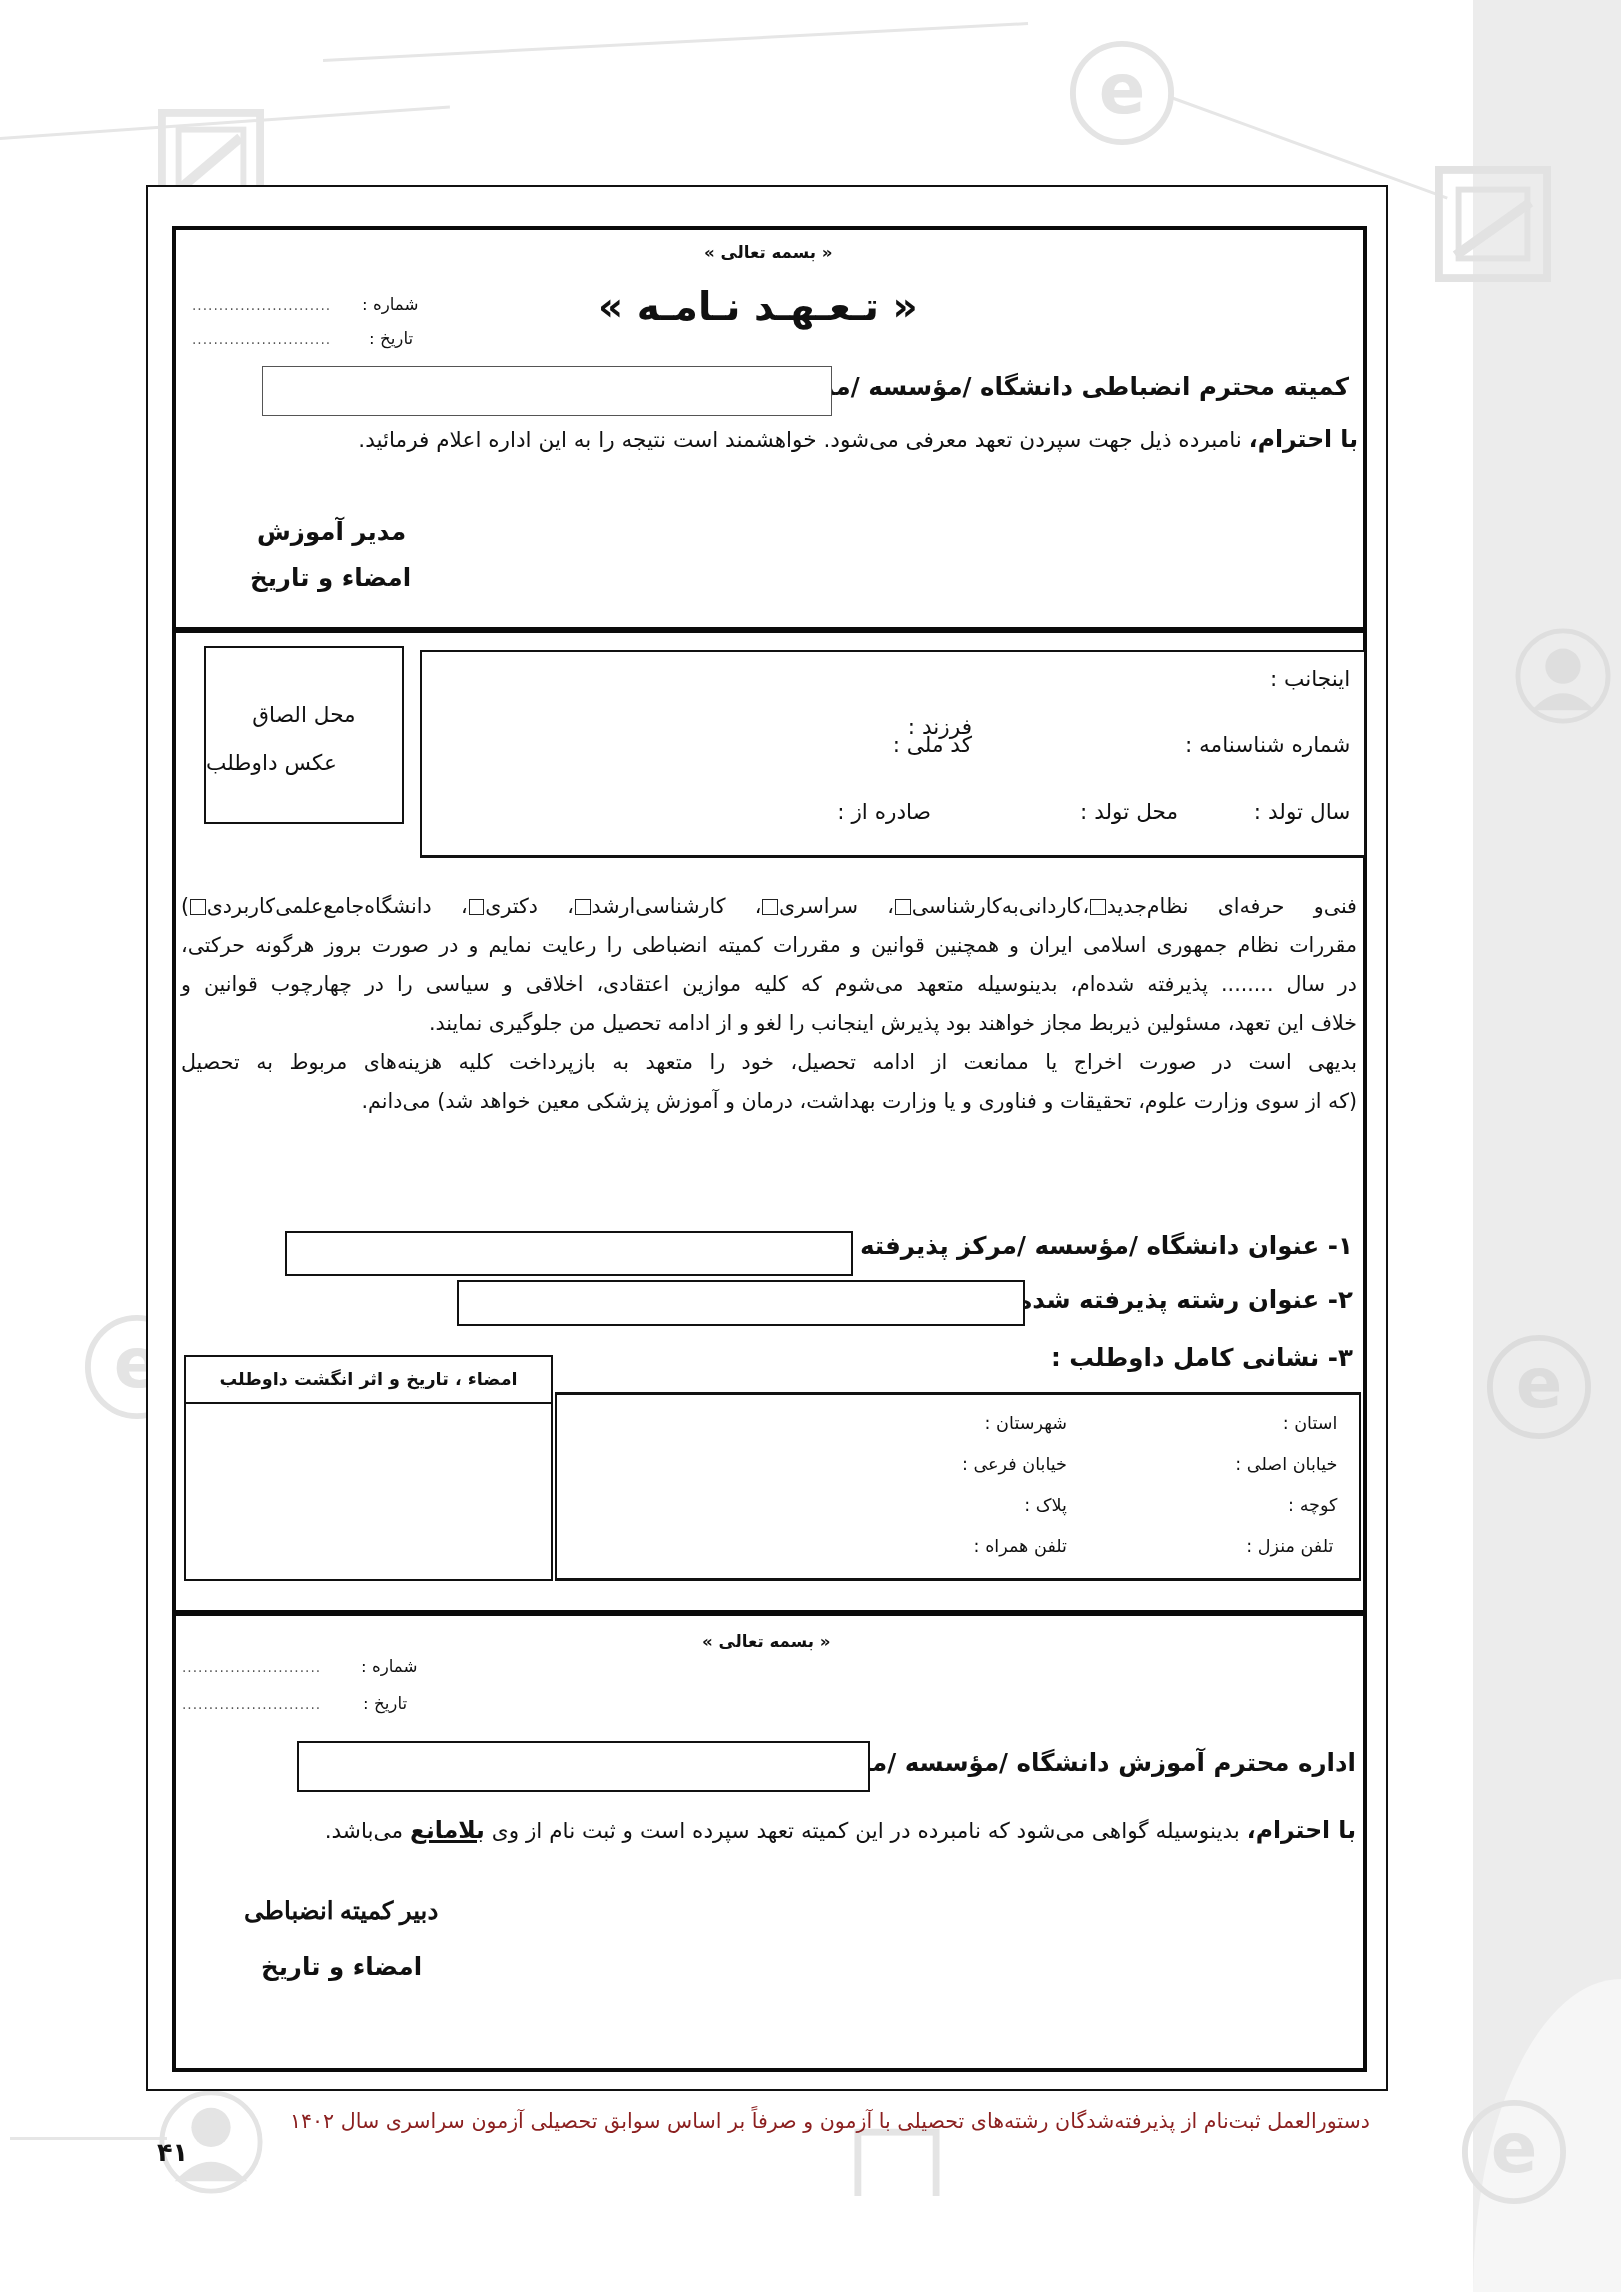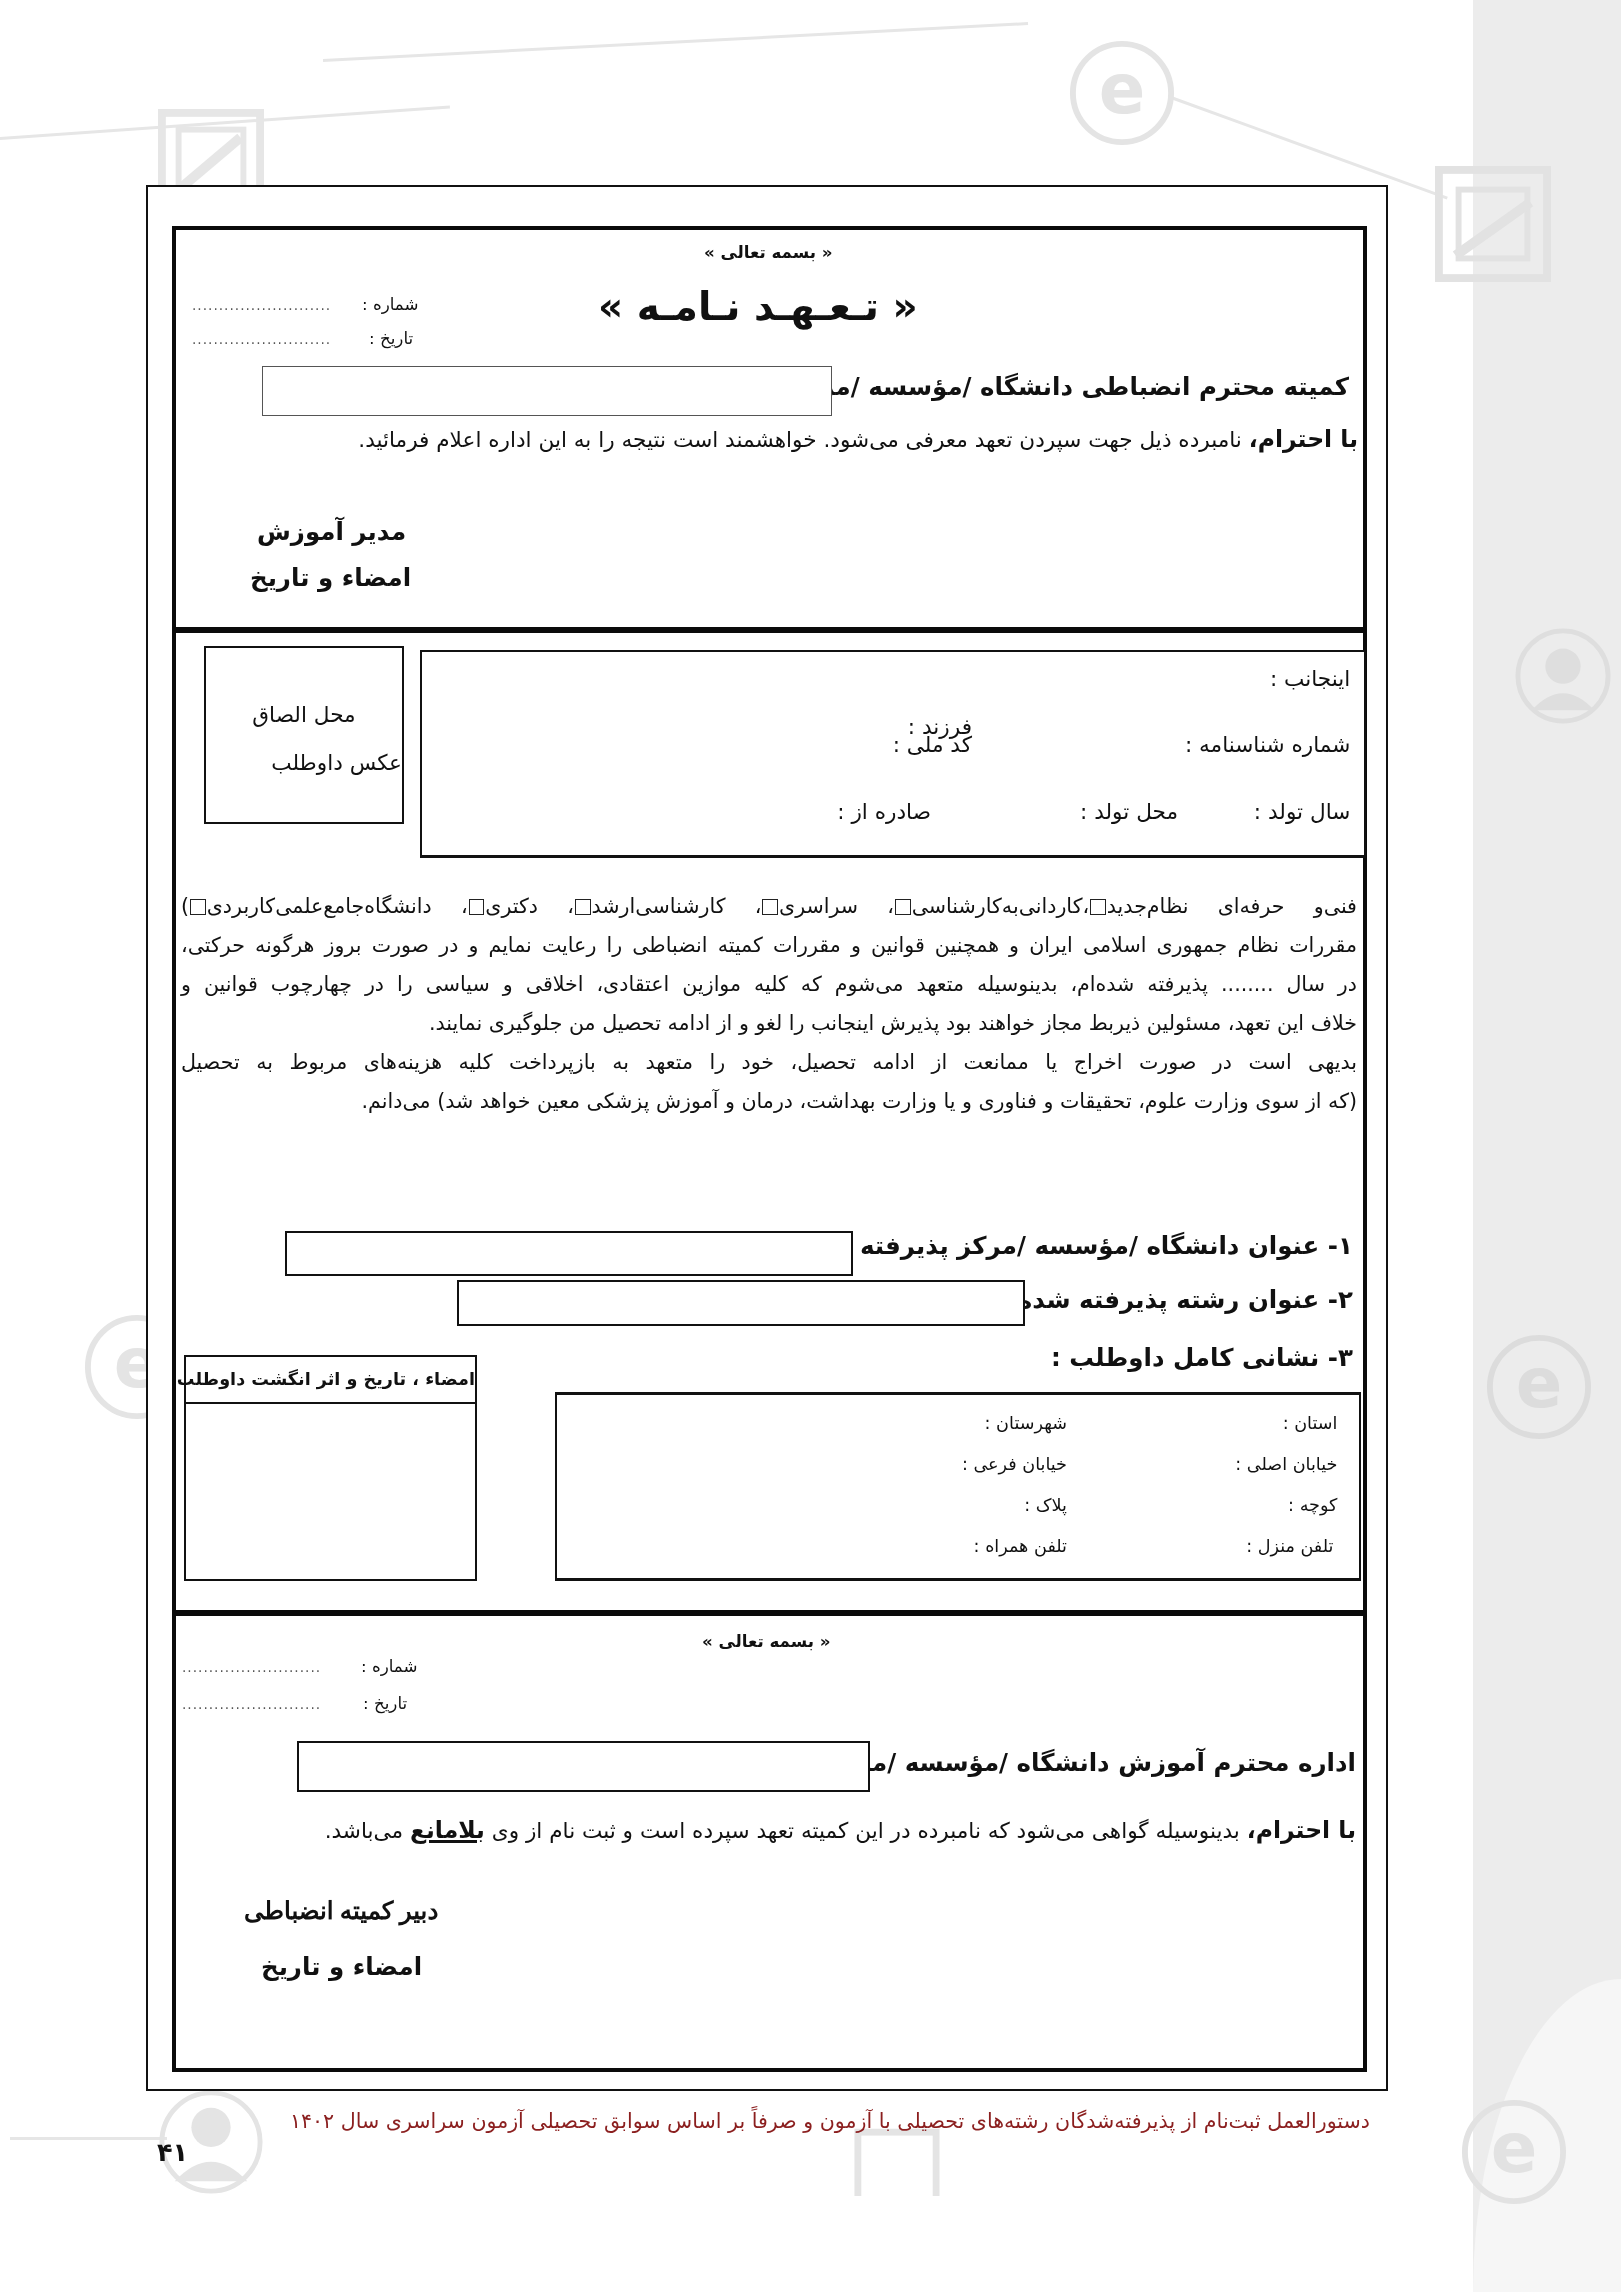--- a/index.html
+++ b/index.html
@@ -157,21 +157,21 @@
   <b style="font-size:23.5px;">با احترام،</b><span> نامبرده ذیل جهت سپردن تعهد معرفی می‌شود. خواهشمند است نتیجه را به این اداره اعلام فرمائید.</span>
 </div>
 
 <div class="txt rtl lg bold" style="left:257px;top:517px;">مدیر آموزش</div>
 <div class="txt rtl lg bold" style="left:250px;top:563px;">امضاء و تاریخ</div>
 
 <div class="divider" style="top:627px;"></div>
 
 <div class="panel" style="left:204px;top:646px;width:200px;height:178px;">
   <div class="txt rtl md" style="left:0;right:0;top:54px;text-align:center;">محل الصاق</div>
-  <div class="txt rtl md" style="left:0;right:0;top:102px;text-align:right;">عکس داوطلب</div>
+  <div class="txt rtl md" style="left:0;right:0;top:102px;text-align:left;">عکس داوطلب</div>
 </div>
 
 <div class="panel" style="left:420px;top:650px;width:946px;height:208px;border-width:2px;border-top-width:2.9px;border-bottom-width:3.9px;">
   <div class="txt rtl md" style="right:13.7px;top:13.7px;">اینجانب :</div>
   <div class="txt rtl md" style="right:392px;top:13.7px;margin-top:48px;">فرزند :</div>
   <div class="txt rtl md" style="right:13.7px;top:80px;">شماره شناسنامه :</div>
   <div class="txt rtl md" style="right:392px;top:80px;">کد ملی :</div>
   <div class="txt rtl md" style="right:13.7px;top:147px;">سال تولد :</div>
   <div class="txt rtl md" style="right:186px;top:147px;">محل تولد :</div>
   <div class="txt rtl md" style="right:433px;top:147px;">صادره از :</div>
@@ -200,21 +200,21 @@
   <div class="txt rtl bsm" style="right:21.6px;top:17.6px;">استان :</div>
   <div class="txt rtl bsm" style="right:292px;top:17.6px;">شهرستان :</div>
   <div class="txt rtl bsm" style="right:21.6px;top:59px;">خیابان اصلی :</div>
   <div class="txt rtl bsm" style="right:292px;top:59px;">خیابان فرعی :</div>
   <div class="txt rtl bsm" style="right:21.6px;top:100px;">کوچه :</div>
   <div class="txt rtl bsm" style="right:292px;top:100px;">پلاک :</div>
   <div class="txt rtl bsm" style="right:25.5px;top:141px;">تلفن منزل :</div>
   <div class="txt rtl bsm" style="right:292px;top:141px;">تلفن همراه :</div>
 </div>
 
-<div class="panel" style="left:184px;top:1355px;width:293px;height:226px;border-width:2.9px;">
+<div class="panel" style="left:184px;top:1355px;width:369px;height:226px;border-width:2.9px;">
   <div style="position:absolute;left:0;right:0;top:0;height:47px;border-bottom:2.9px solid #111;">
     <div class="txt rtl bsm bold" style="left:0;right:0;top:11.8px;text-align:center;">امضاء ، تاریخ و اثر انگشت داوطلب</div>
   </div>
 </div>
 
 <div class="divider" style="top:1610px;"></div>
 
 <div class="txt rtl small bold" style="left:702px;top:1631px;">« بسمه تعالی »</div>
 
 <div class="txt rtl small" style="left:361px;top:1656px;">شماره :</div>

